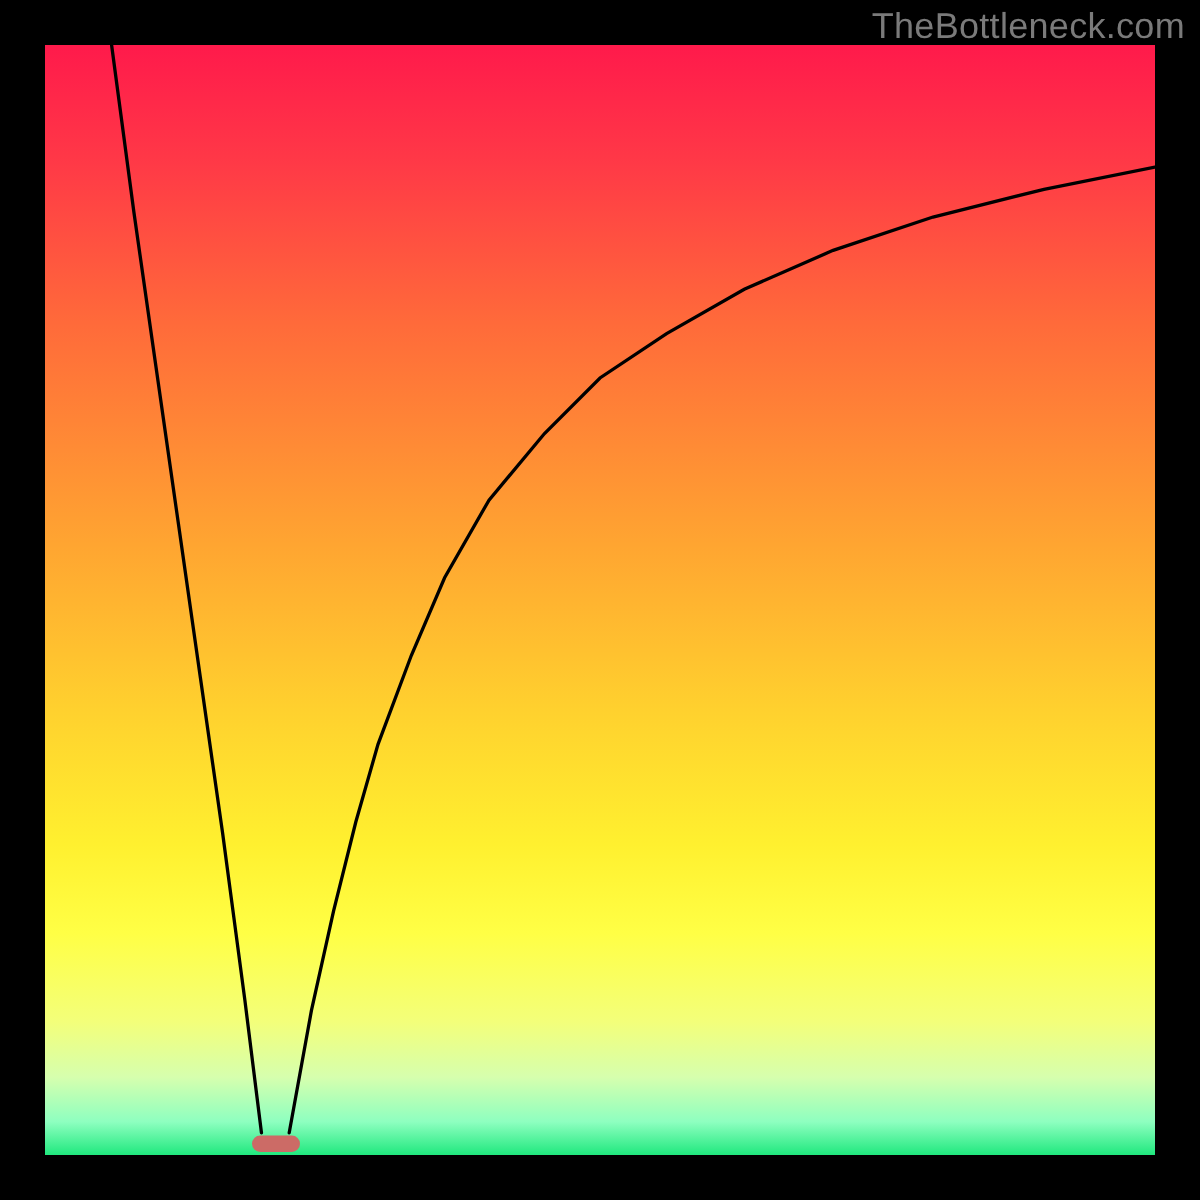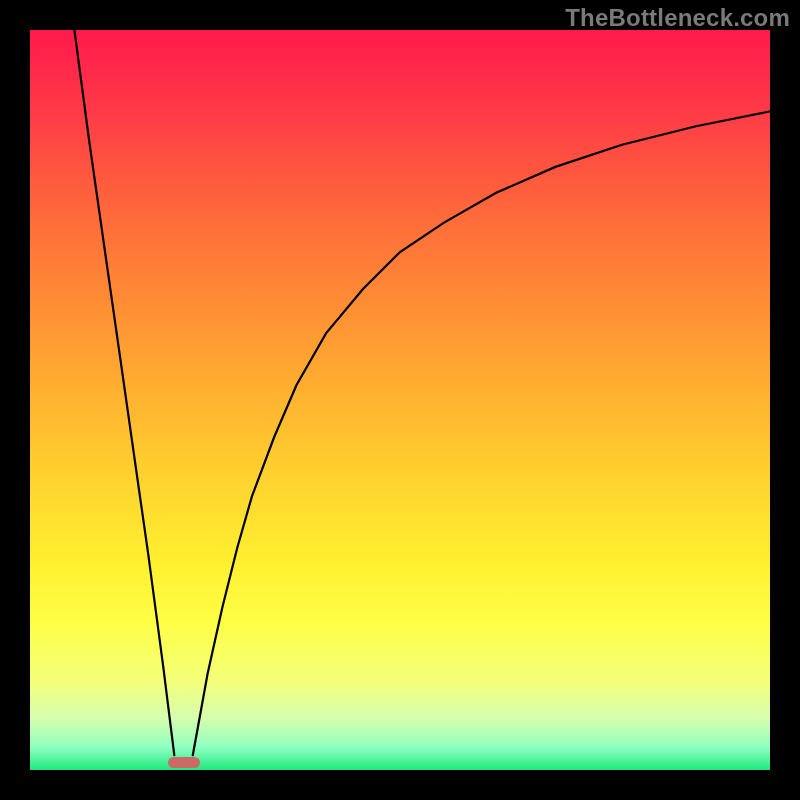--- a/index.html
+++ b/index.html
@@ -38,21 +38,21 @@
     top: 0;
     width: 100%;
     height: 100%;
   }
   .watermark {
     position: absolute;
     top: 4px;
     right: 10px;
     color: #7a7a7a;
     font-size: 24px;
-    font-weight: 700;
+    font-weight: 400;
     letter-spacing: 0.2px;
     user-select: none;
   }
   .marker {
     position: absolute;
     background: #cc6b66;
     border-radius: 10px;
   }
 </style>
 </head>

